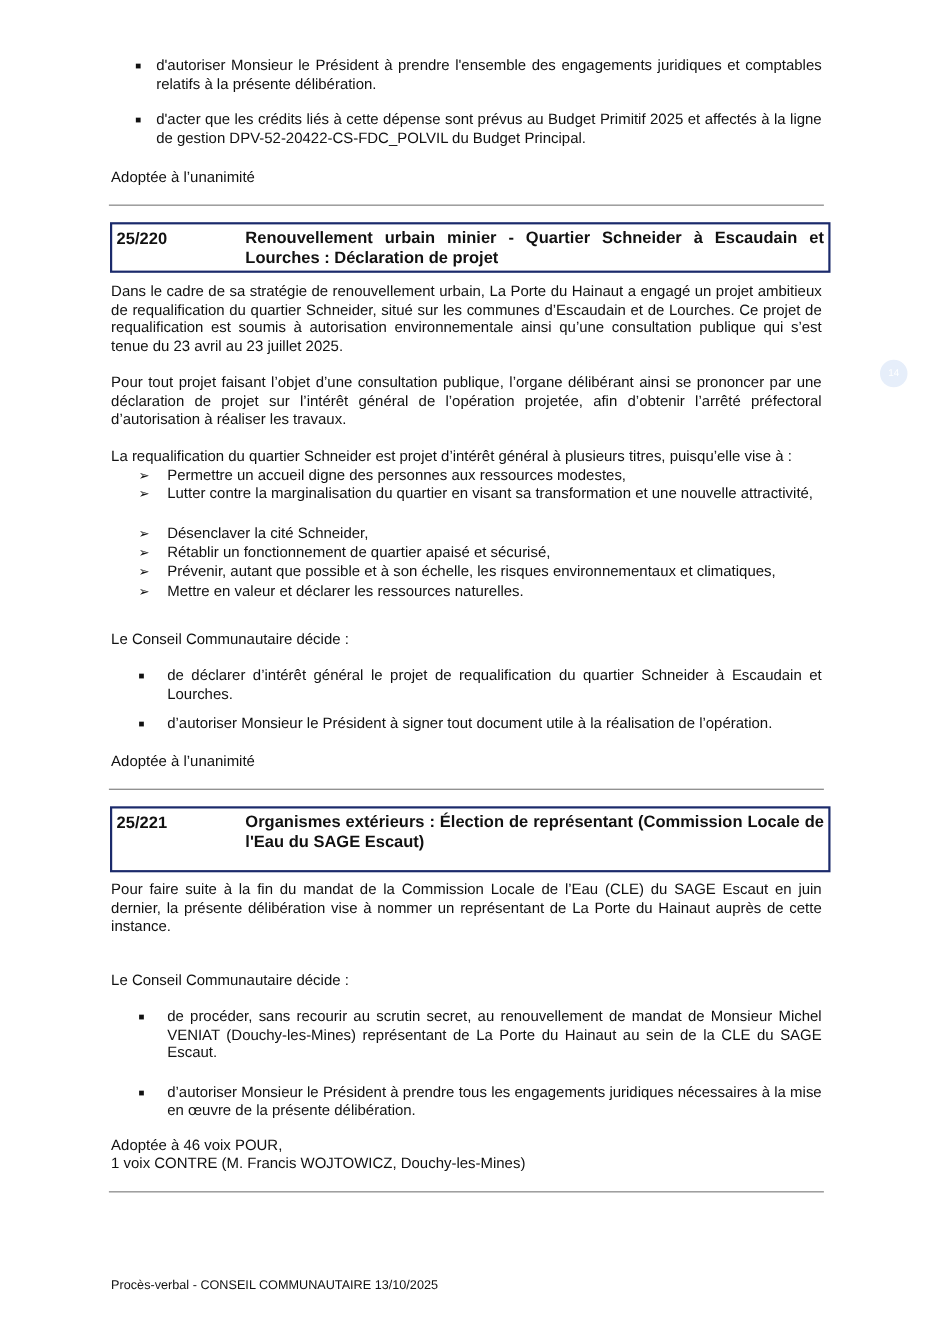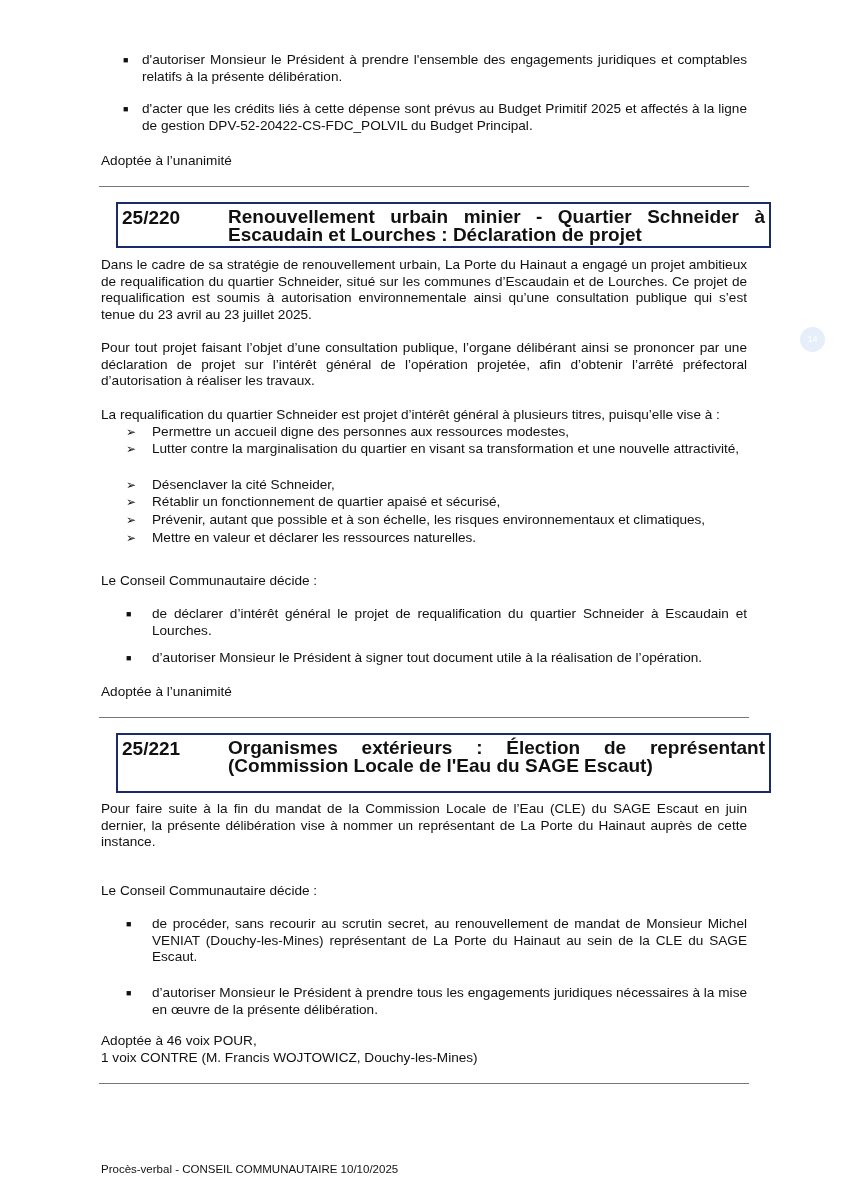--- a/index.html
+++ b/index.html
@@ -13,22 +13,22 @@
   .bullet-item { position: absolute; left: 101px; width: 646px; }
   .bullet-item .mark { position: absolute; left: 22px; top: 0; font-size: 9px; }
   .bullet-item .txt { position: absolute; left: 41px; width: 605px; text-align: justify; }
   .bullet-item.sq2 .mark { left: 25px; }
   .bullet-item.sq2 .txt { left: 51px; width: 595px; }
   .arrow-item { position: absolute; left: 101px; width: 646px; }
   .arrow-item .mark { position: absolute; left: 25px; top: 0; font-size: 12px; }
   .arrow-item .txt { position: absolute; left: 51px; width: 595px; text-align: justify; }
   .rule { position: absolute; left: 99px; width: 650px; height: 0; border-top: 1.5px solid #777; }
   .title-box {
-    position: absolute; left: 116px; width: 655px; border: 2px solid #1b2a6b;
-    box-sizing: border-box; padding: 4px 4px 4px 4px; font-weight: bold; font-size: 19px; line-height: 18px;
+    position: absolute; left: 100px; width: 655px; border: 2px solid #1b2a6b;
+    box-sizing: border-box; padding: 4px 4px 4px 15px; font-weight: bold; font-size: 15px; line-height: 18px;
   }
   .title-box .num { position: absolute; left: 4px; top: 5px; }
   .title-box .ttl { margin-left: 106px; text-align: justify; }
   .footer { position: absolute; left: 101px; top: 1161px; font-size: 11.5px; }
   .page-badge {
     position: absolute; left: 800px; top: 327px; width: 25px; height: 25px; border-radius: 50%;
     background: #e6eefa; color: #ffffff; font-size: 9px; line-height: 25px; text-align: center;
   }
 </style>
 </head>
@@ -106,14 +106,14 @@
   <div class="bullet-item sq2" style="top:985px;">
     <span class="mark">■</span>
     <div class="txt">d’autoriser Monsieur le Président à prendre tous les engagements juridiques nécessaires à la mise en œuvre de la présente délibération.</div>
   </div>
   <div class="para" style="top:1033px;">Adoptée à 46 voix POUR,</div>
   <div class="para" style="top:1050px;">1 voix CONTRE (M. Francis WOJTOWICZ, Douchy-les-Mines)</div>
   <div class="rule" style="top:1083px;"></div>
 
   <div class="page-badge">14</div>
 
-  <div class="footer">Procès-verbal - CONSEIL COMMUNAUTAIRE 10/10/2025</div>
+  <div class="footer">Procès-verbal - CONSEIL COMMUNAUTAIRE 13/10/2025</div>
 </div>
 
 </body></html>

